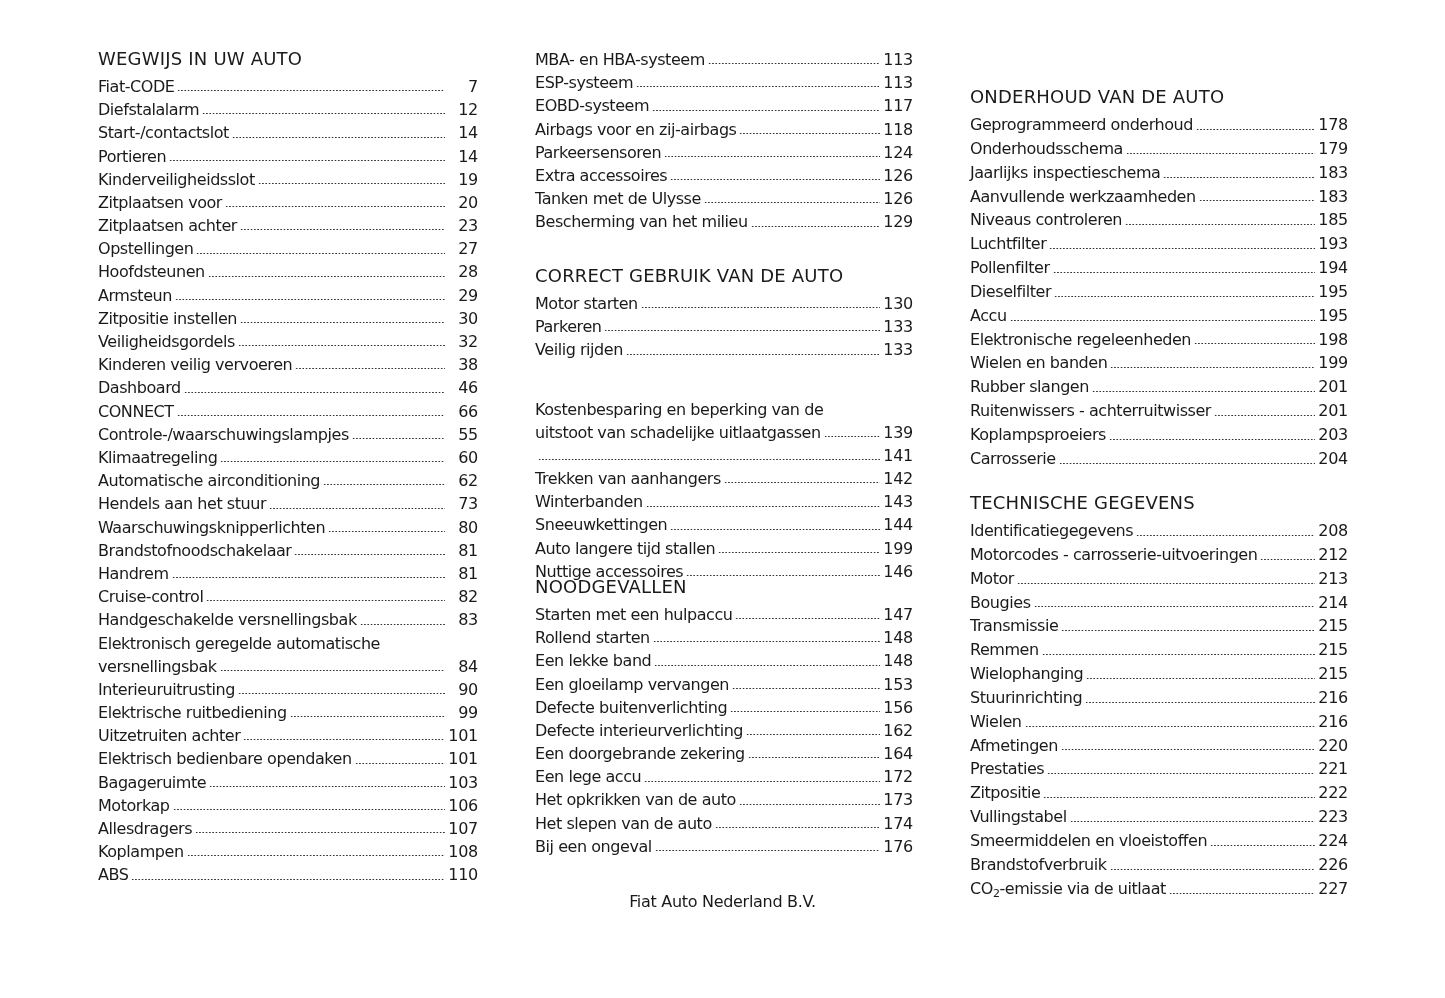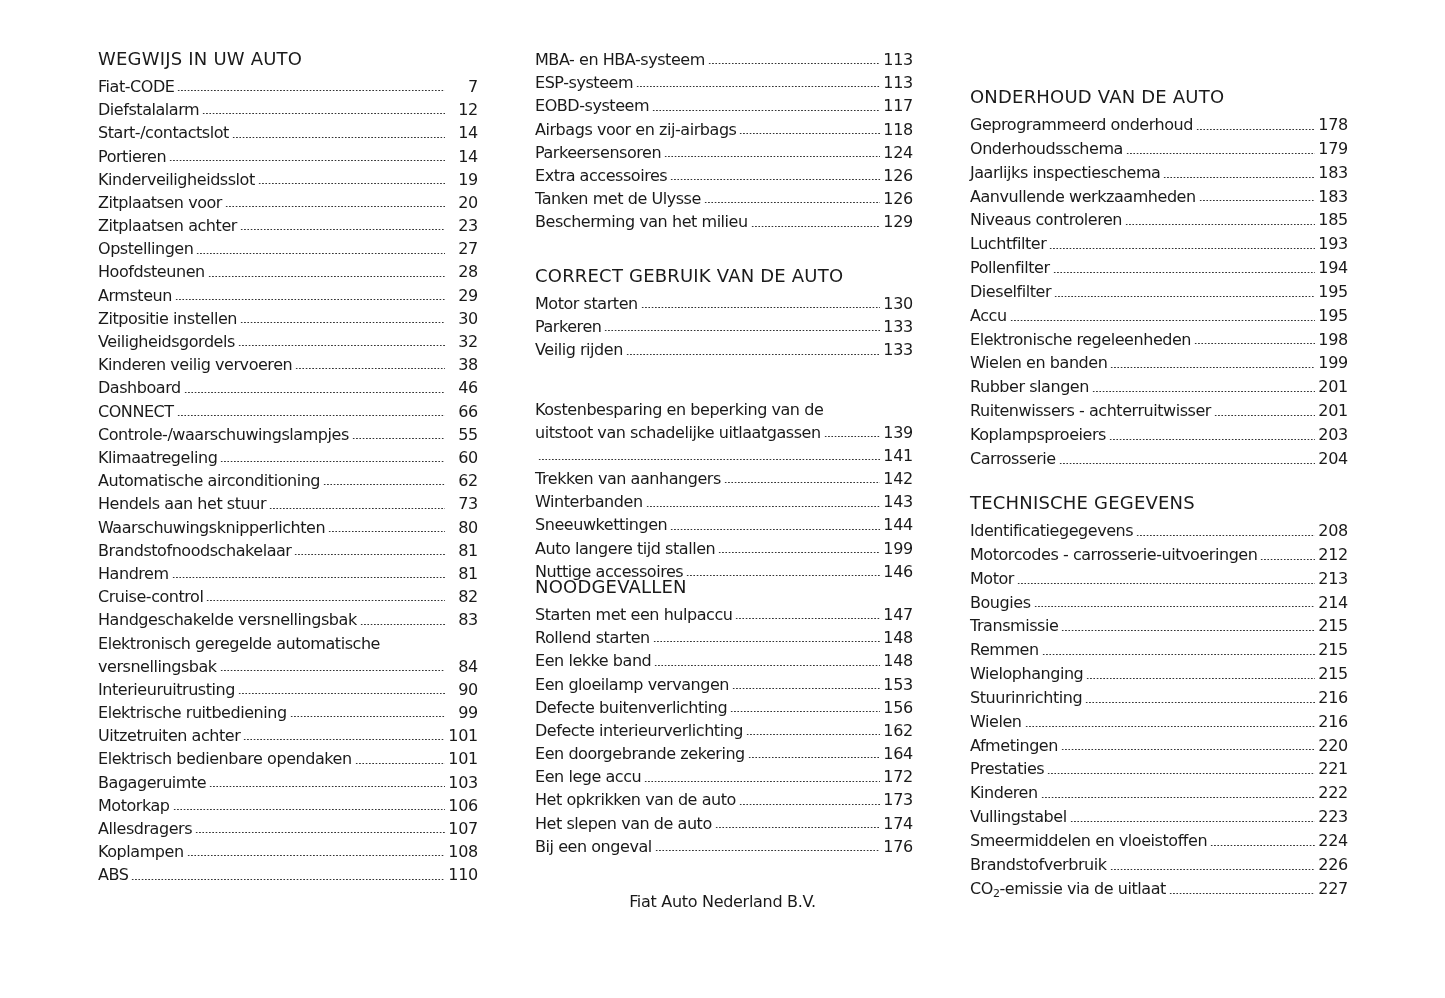--- a/index.html
+++ b/index.html
@@ -507,21 +507,21 @@
           <span class="label">Afmetingen</span>
           <span class="dots"></span>
           <span class="page">220</span>
         </div>
         <div class="entry">
           <span class="label">Prestaties</span>
           <span class="dots"></span>
           <span class="page">221</span>
         </div>
         <div class="entry">
-          <span class="label">Kinderen</span>
+          <span class="label">Zitpositie</span>
           <span class="dots"></span>
           <span class="page">222</span>
         </div>
         <div class="entry">
           <span class="label">Vullingstabel</span>
           <span class="dots"></span>
           <span class="page">223</span>
         </div>
         <div class="entry">
           <span class="label">Smeermiddelen en vloeistoffen</span>

